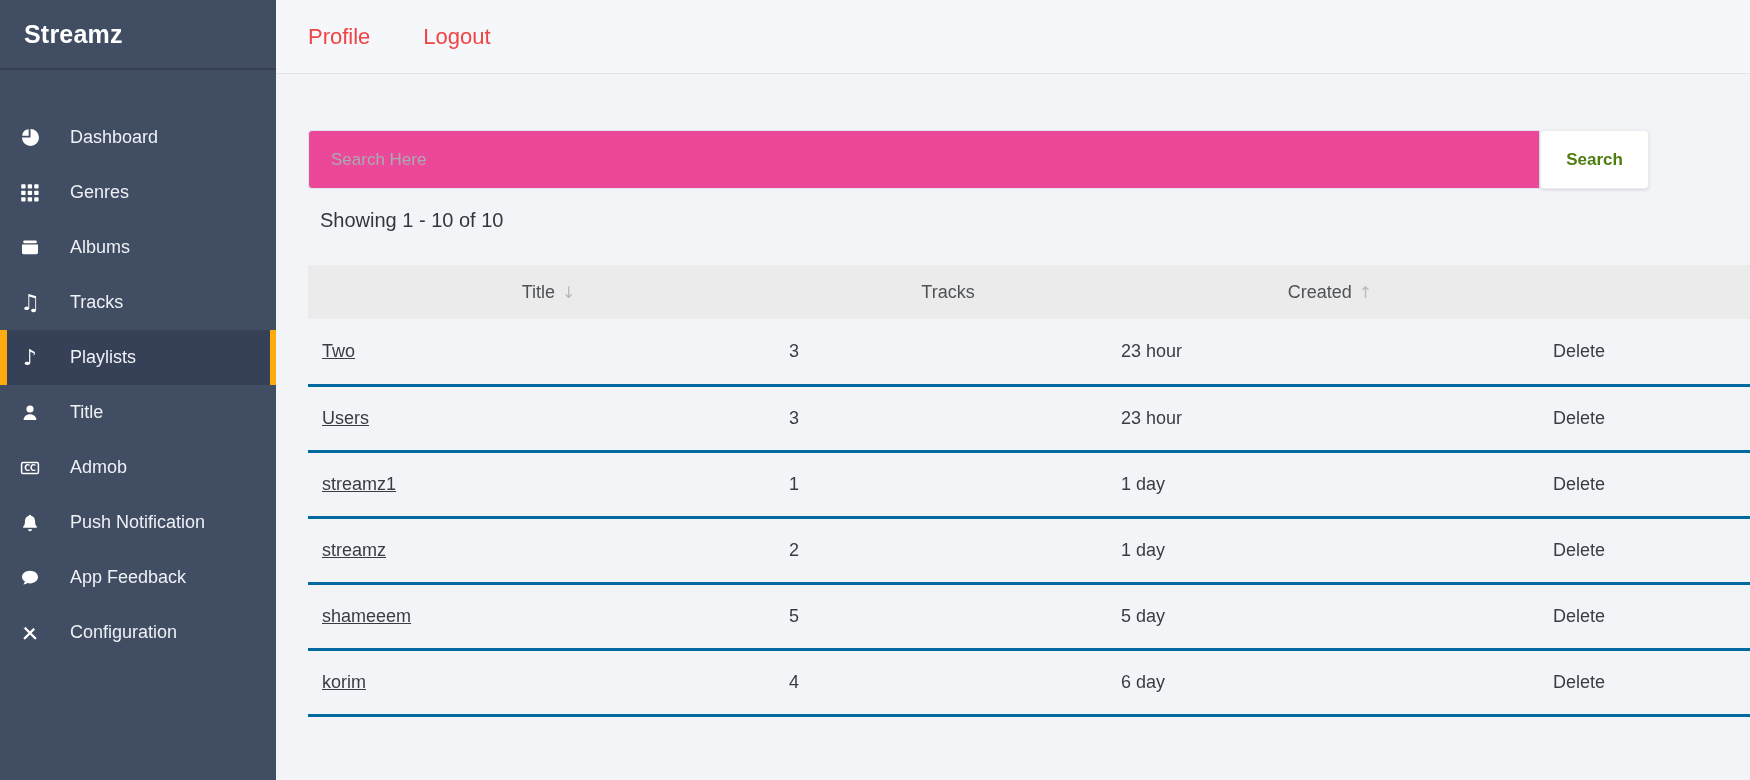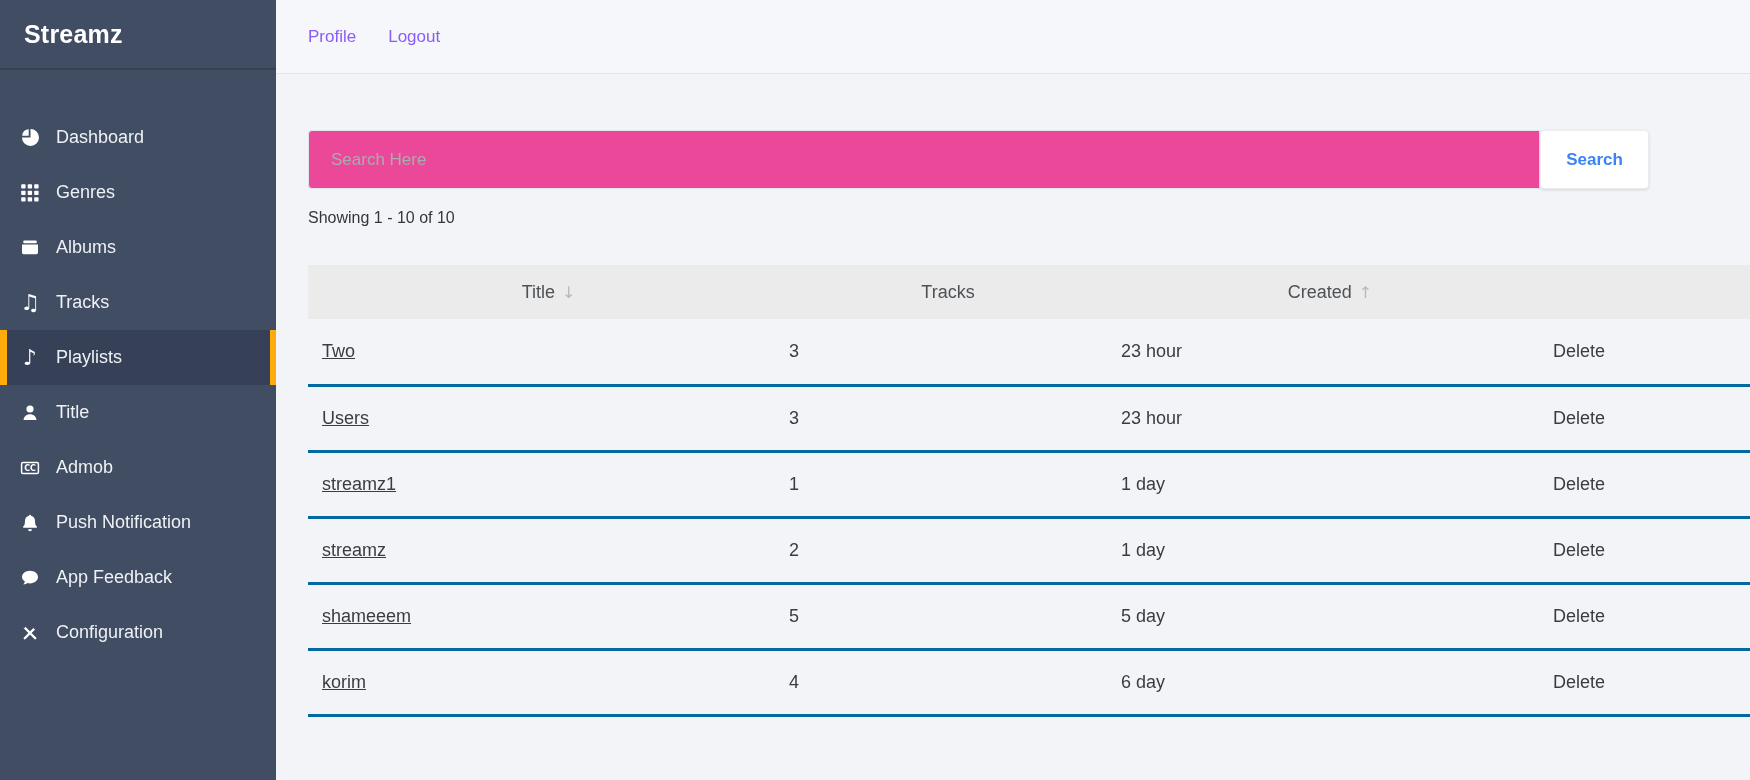--- a/index.html
+++ b/index.html
@@ -41,58 +41,58 @@
     padding-left:10px;
   }
   .side-icon{
     width:26px;height:24px;display:flex;align-items:center;justify-content:center;
     flex:0 0 26px;
   }
   .side-icon svg{width:20px;height:20px;fill:#ffffff;}
   .side-icon .glyph{
     font-family:"DejaVu Sans",sans-serif;font-size:22px;line-height:20px;color:#ffffff;
   }
-  .side-label{margin-left:13px;font-size:18px;}
+  .side-label{margin-left:27px;font-size:18px;}
   
   .topnav{
     margin-left:276px;height:74px;
     background:var(--topnav-bg);
     border-bottom:1px solid #e3e4e8;
     display:flex;align-items:center;
     padding-left:32px;
   }
   .topnav a{
-    color:#8b5cf6;text-decoration:none;font-size:17px;cursor:pointer;
-  }
-  .topnav a + a{margin-left:32px;}
+    color:#ef4444;text-decoration:none;font-size:22px;cursor:pointer;
+  }
+  .topnav a + a{margin-left:53px;}
   
   .content{
     margin-left:276px;
     padding:56px 0 0 32px;
   }
   .search-row{
     display:flex;width:calc(100% - 101px);height:59px;
   }
   .search-input{
     flex:1;height:59px;background:#ec4899;
     border:1px solid #e1e4e8;border-radius:4px 0 0 4px;
     padding:0 22px;font-size:17px;color:#3a3e42;
     font-family:"Liberation Sans","DejaVu Sans",sans-serif;
     outline:none;
   }
   .search-input::placeholder{color:#a8acb1;opacity:1;}
   .search-btn{
     width:109px;height:59px;background:#ffffff;
     border:1px solid #ececee;border-radius:4px;
     box-shadow:0 1px 3px rgba(0,0,0,.12);
-    font-size:17px;font-weight:bold;color:#3b82f6;
+    font-size:17px;font-weight:bold;color:#4d7c0f;
     font-family:"Liberation Sans","DejaVu Sans",sans-serif;
     cursor:pointer;
   }
-  .summary{margin-top:20px;font-size:16px;color:#33373b;height:26px;}
+  .summary{margin-top:20px;font-size:20px;color:#33373b;height:26px;margin-left:12px;}
   
   table.playlists{
     margin-top:30px;width:100%;border-collapse:collapse;table-layout:fixed;
   }
   table.playlists th{
     background:var(--table-header-bg);
     height:54px;font-weight:normal;text-align:center;
     font-size:18px;color:#4e5256;padding:0 0 0 14px;
   }
   table.playlists td{

